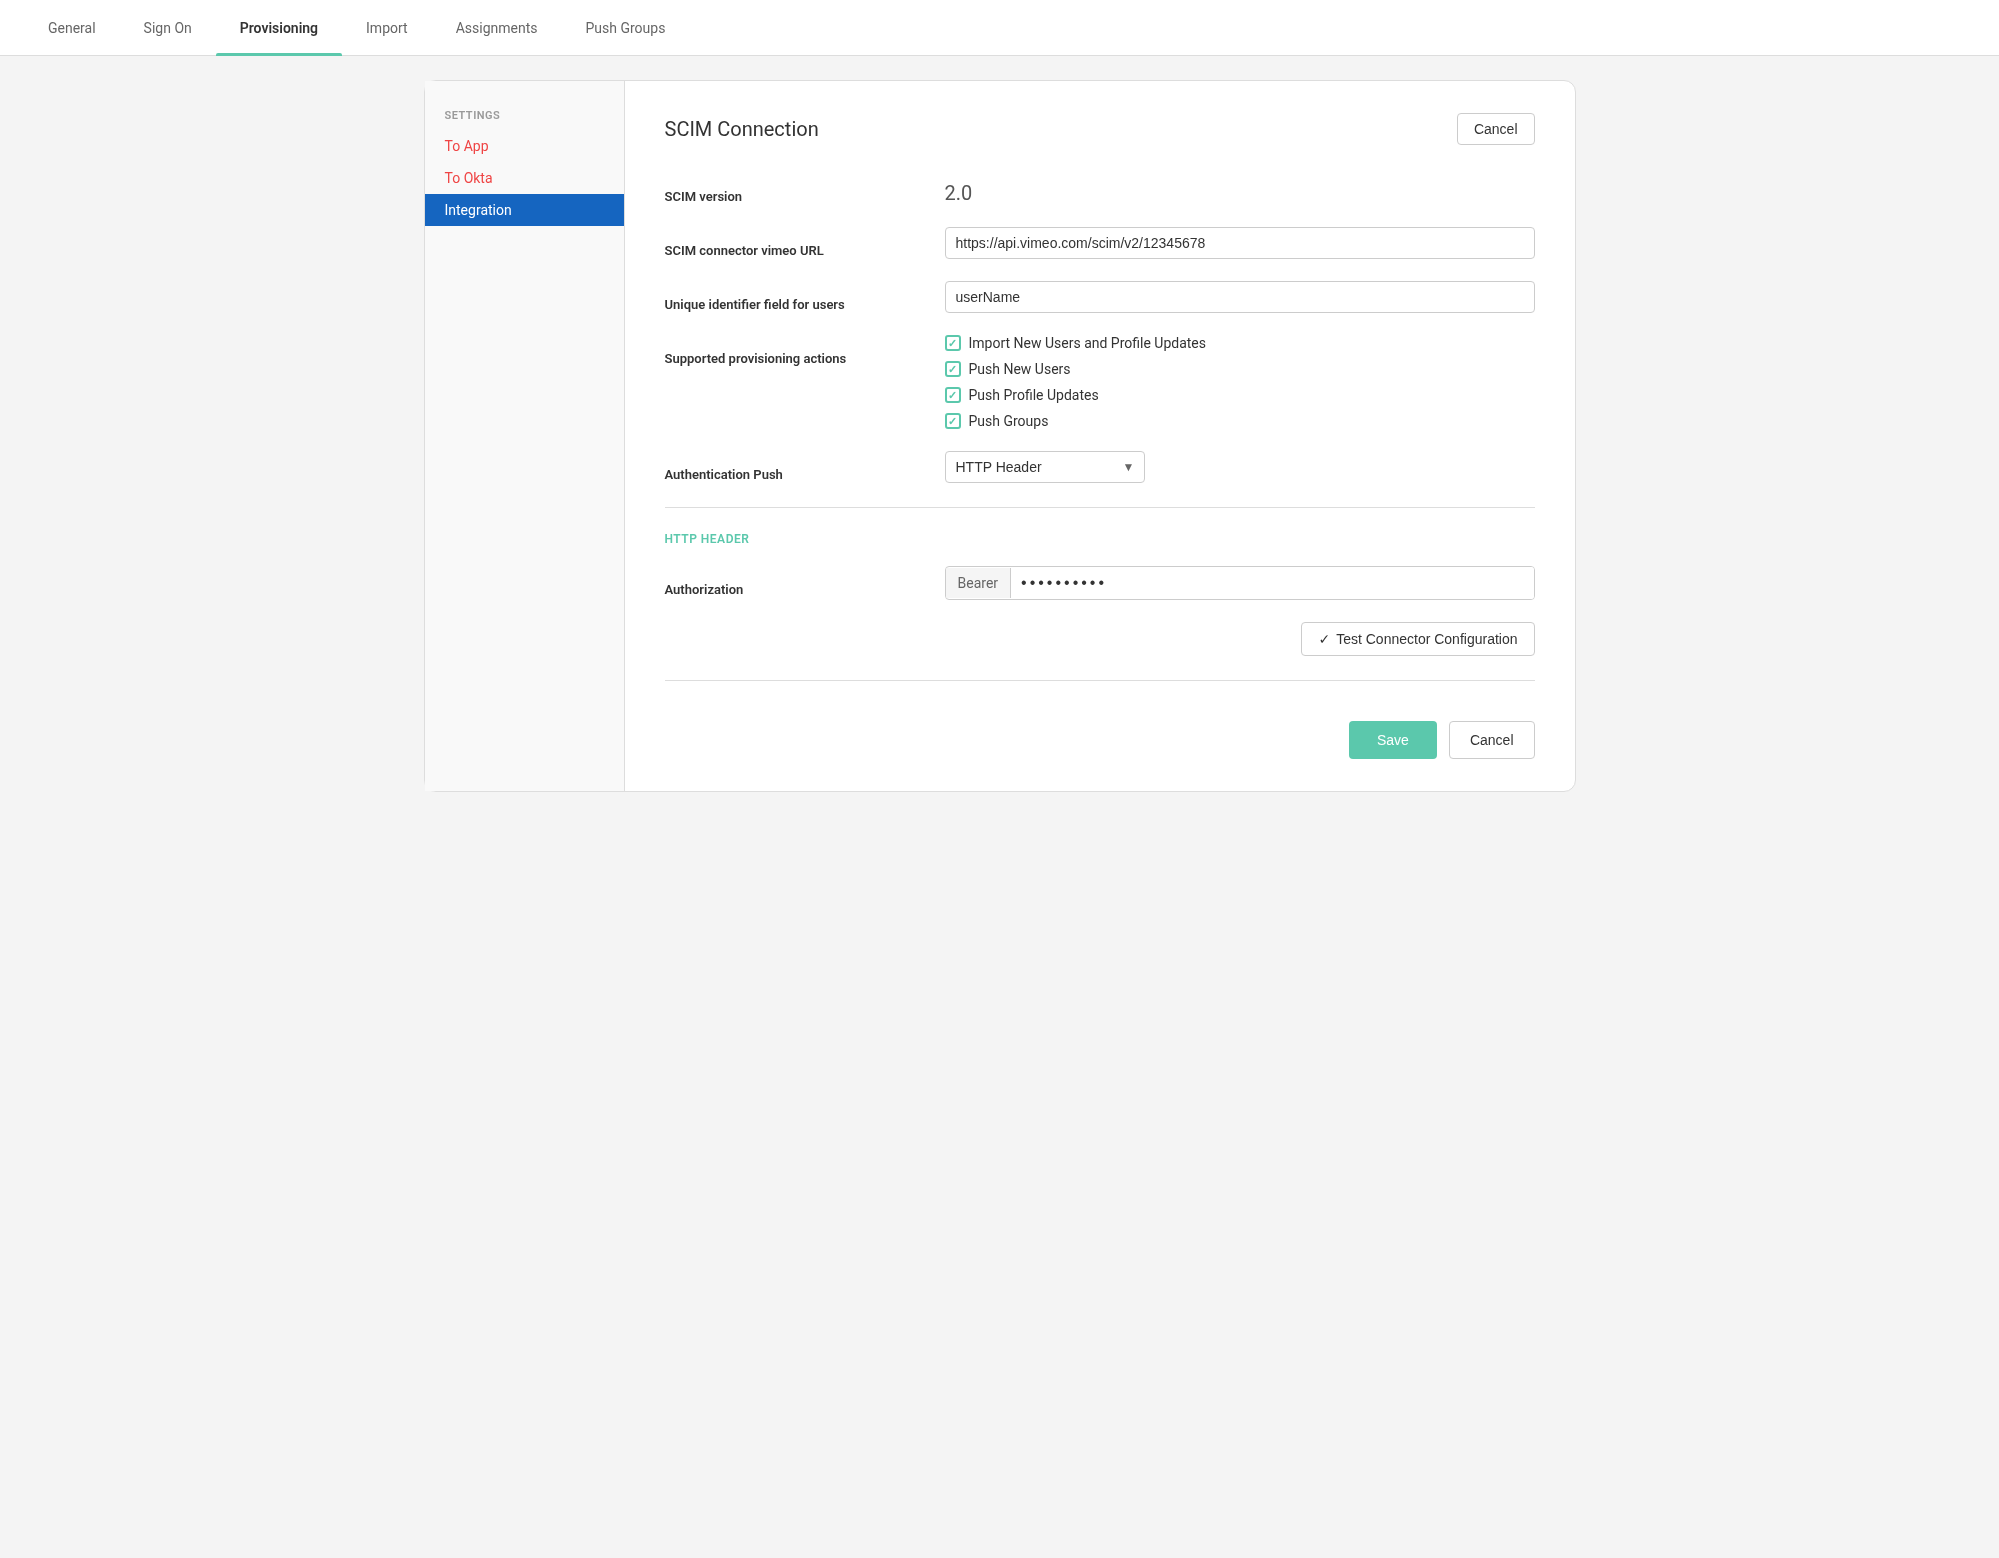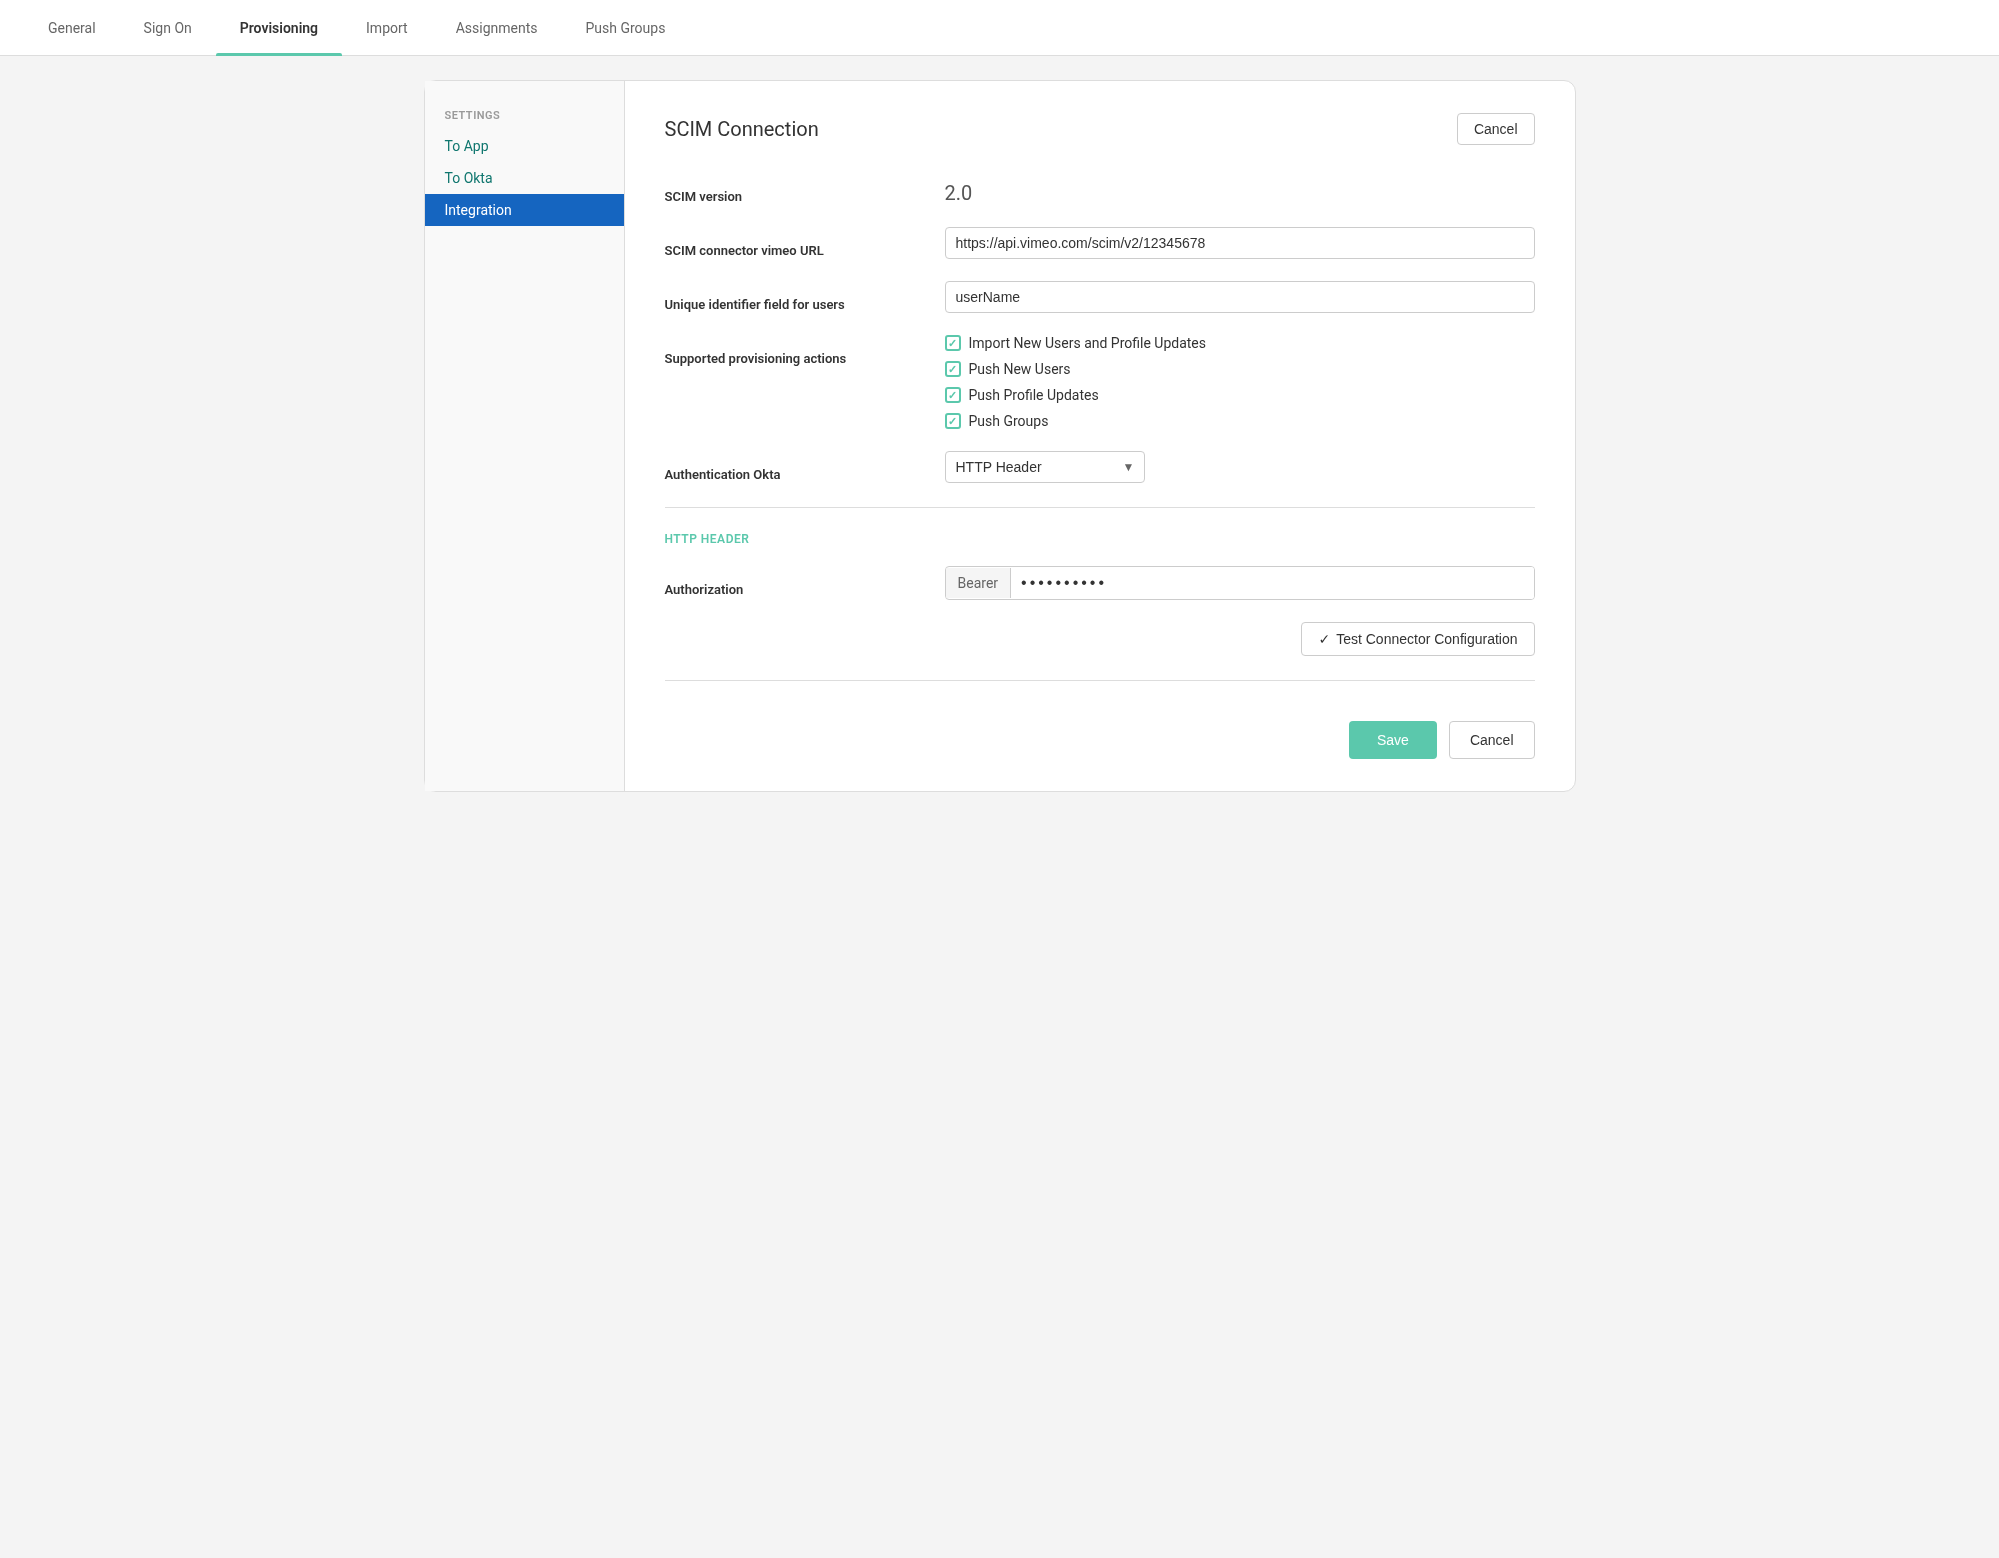--- a/index.html
+++ b/index.html
@@ -72,21 +72,21 @@
       font-size: 11px;
       font-weight: 600;
       color: #999;
       letter-spacing: 0.5px;
       padding: 8px 20px;
       text-transform: uppercase;
     }
     .sidebar-item {
       padding: 8px 20px;
       cursor: pointer;
-      color: #0f766e;
+      color: #ef4444;
       font-size: 14px;
     }
     .sidebar-item.active {
       background: #1565c0;
       color: #fff;
     }
 
     
     .main-content {
       flex: 1;
@@ -372,21 +372,21 @@
             <div class="checkbox-item">
               <div class="checkbox-box checked">
                 <span class="checkbox-check">✓</span>
               </div>
               <span>Push Groups</span>
             </div>
           </div>
       </div>
 
       <div class="form-row">
-        <div class="form-label">Authentication Okta</div>
+        <div class="form-label">Authentication Push</div>
         <div class="select-wrapper">
           <select class="form-select">
             
           <option value="http-header">HTTP Header</option><option value="basic">Basic Auth</option><option value="oauth2">OAuth 2.0</option></select>
           <span class="select-arrow">▼</span>
         </div>
       </div>
 
       <hr class="divider">
 

